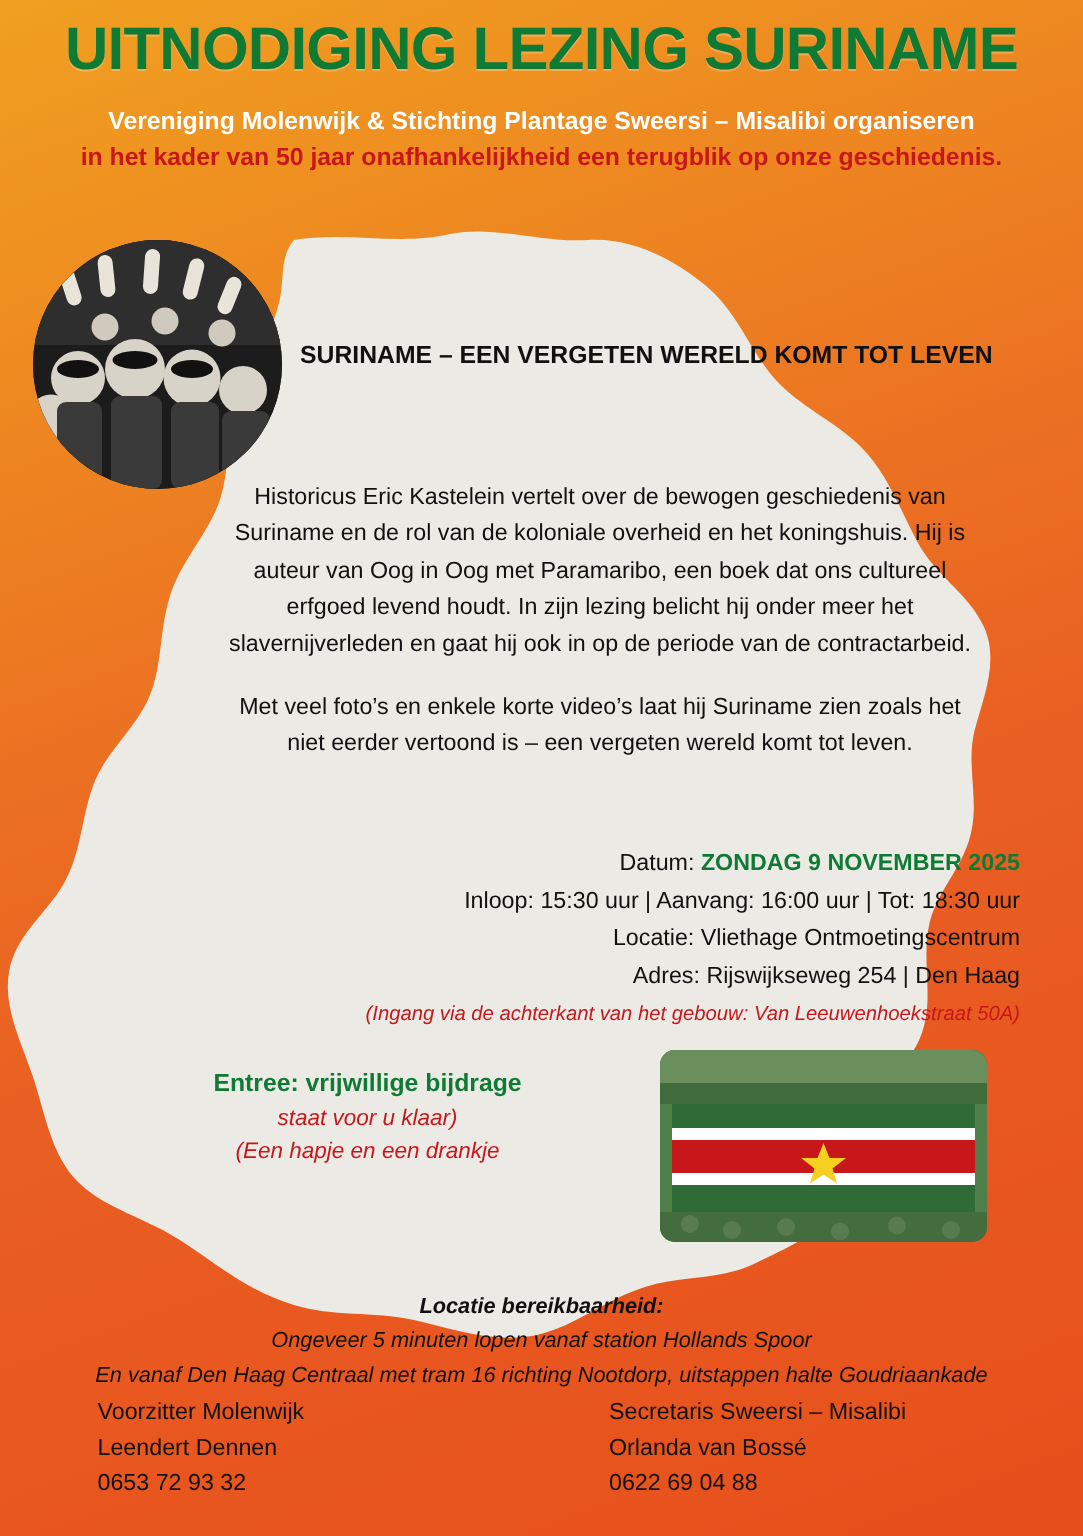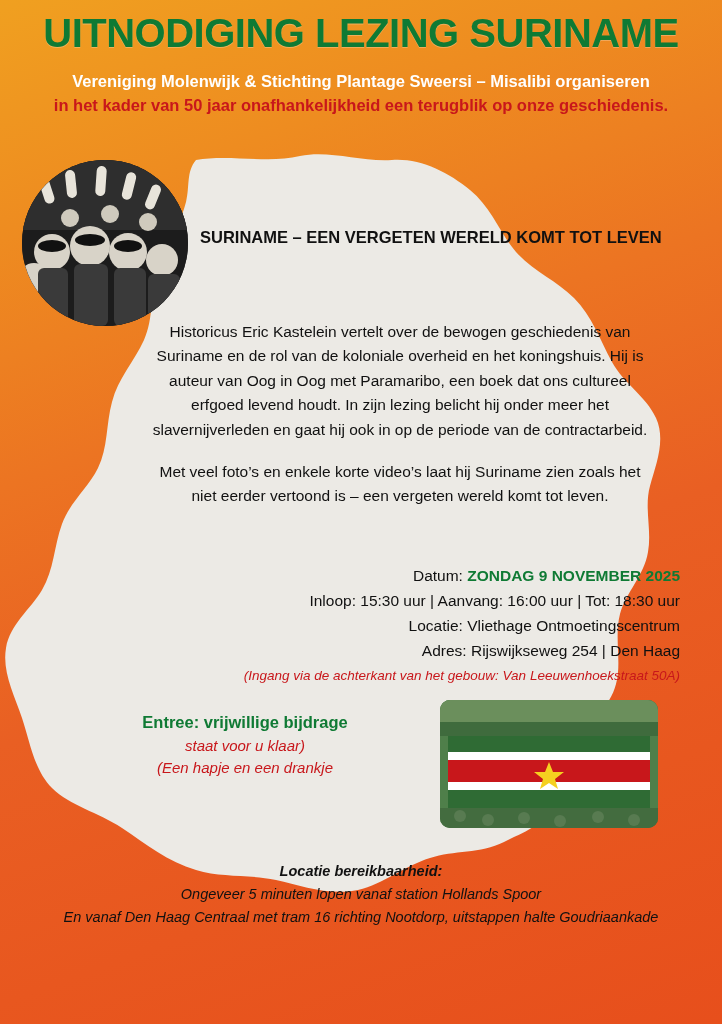--- a/index.html
+++ b/index.html
@@ -299,14 +299,26 @@
       <div class="e2">(Een  hapje en een drankje</div>
     </div>
 
     <div class="reach">
       <div class="rt">Locatie bereikbaarheid:</div>
       <div>Ongeveer 5 minuten lopen vanaf station Hollands Spoor</div>
       <div>En vanaf Den Haag Centraal met tram 16 richting Nootdorp, uitstappen halte Goudriaankade</div>
     </div>
   </div>
 
+  <div class="footer">
+    <div class="col left">
+      <div class="name-role">Voorzitter Molenwijk</div>
+      <div>Leendert Dennen</div>
+      <div>0653 72 93 32</div>
+    </div>
+    <div class="col right">
+      <div class="name-role">Secretaris Sweersi – Misalibi</div>
+      <div>Orlanda van Bossé</div>
+      <div>0622 69 04 88</div>
+    </div>
+  </div>
 
 </div>
 
 </body></html>

